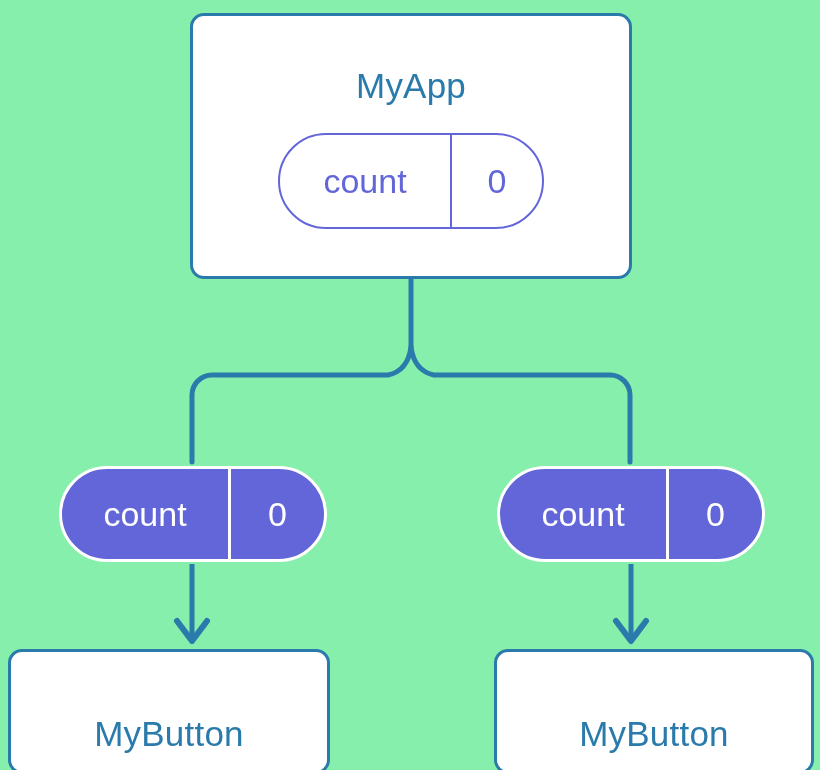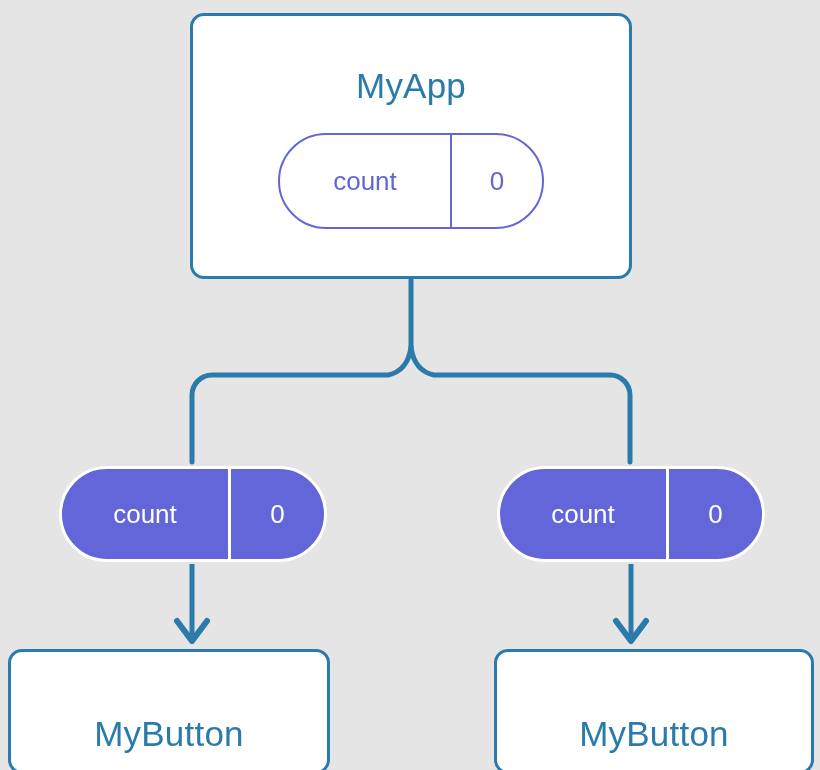--- a/index.html
+++ b/index.html
@@ -4,21 +4,21 @@
 <style>
   html, body {
     margin: 0;
     padding: 0;
     background: #4a636d;
   }
   #stage {
     position: relative;
     width: 820px;
     height: 770px;
-    background: #e5e5e5;
+    background: #86efac;
     overflow: hidden;
     font-family: "Liberation Sans", sans-serif;
   }
   #wires {
     position: absolute;
     left: 0;
     top: 0;
     width: 820px;
     height: 770px;
     pointer-events: none;
@@ -75,21 +75,21 @@
     align-items: stretch;
     box-sizing: border-box;
     border-radius: 999px;
     overflow: hidden;
   }
   .pill .pill-key,
   .pill .pill-val {
     display: flex;
     align-items: center;
     justify-content: center;
-    font-size: 26px;
+    font-size: 34px;
     font-weight: 400;
     box-sizing: border-box;
     white-space: nowrap;
   }
 
   
   .pill.hollow {
     border: 2px solid #6366d8;
     background: #ffffff;
   }

